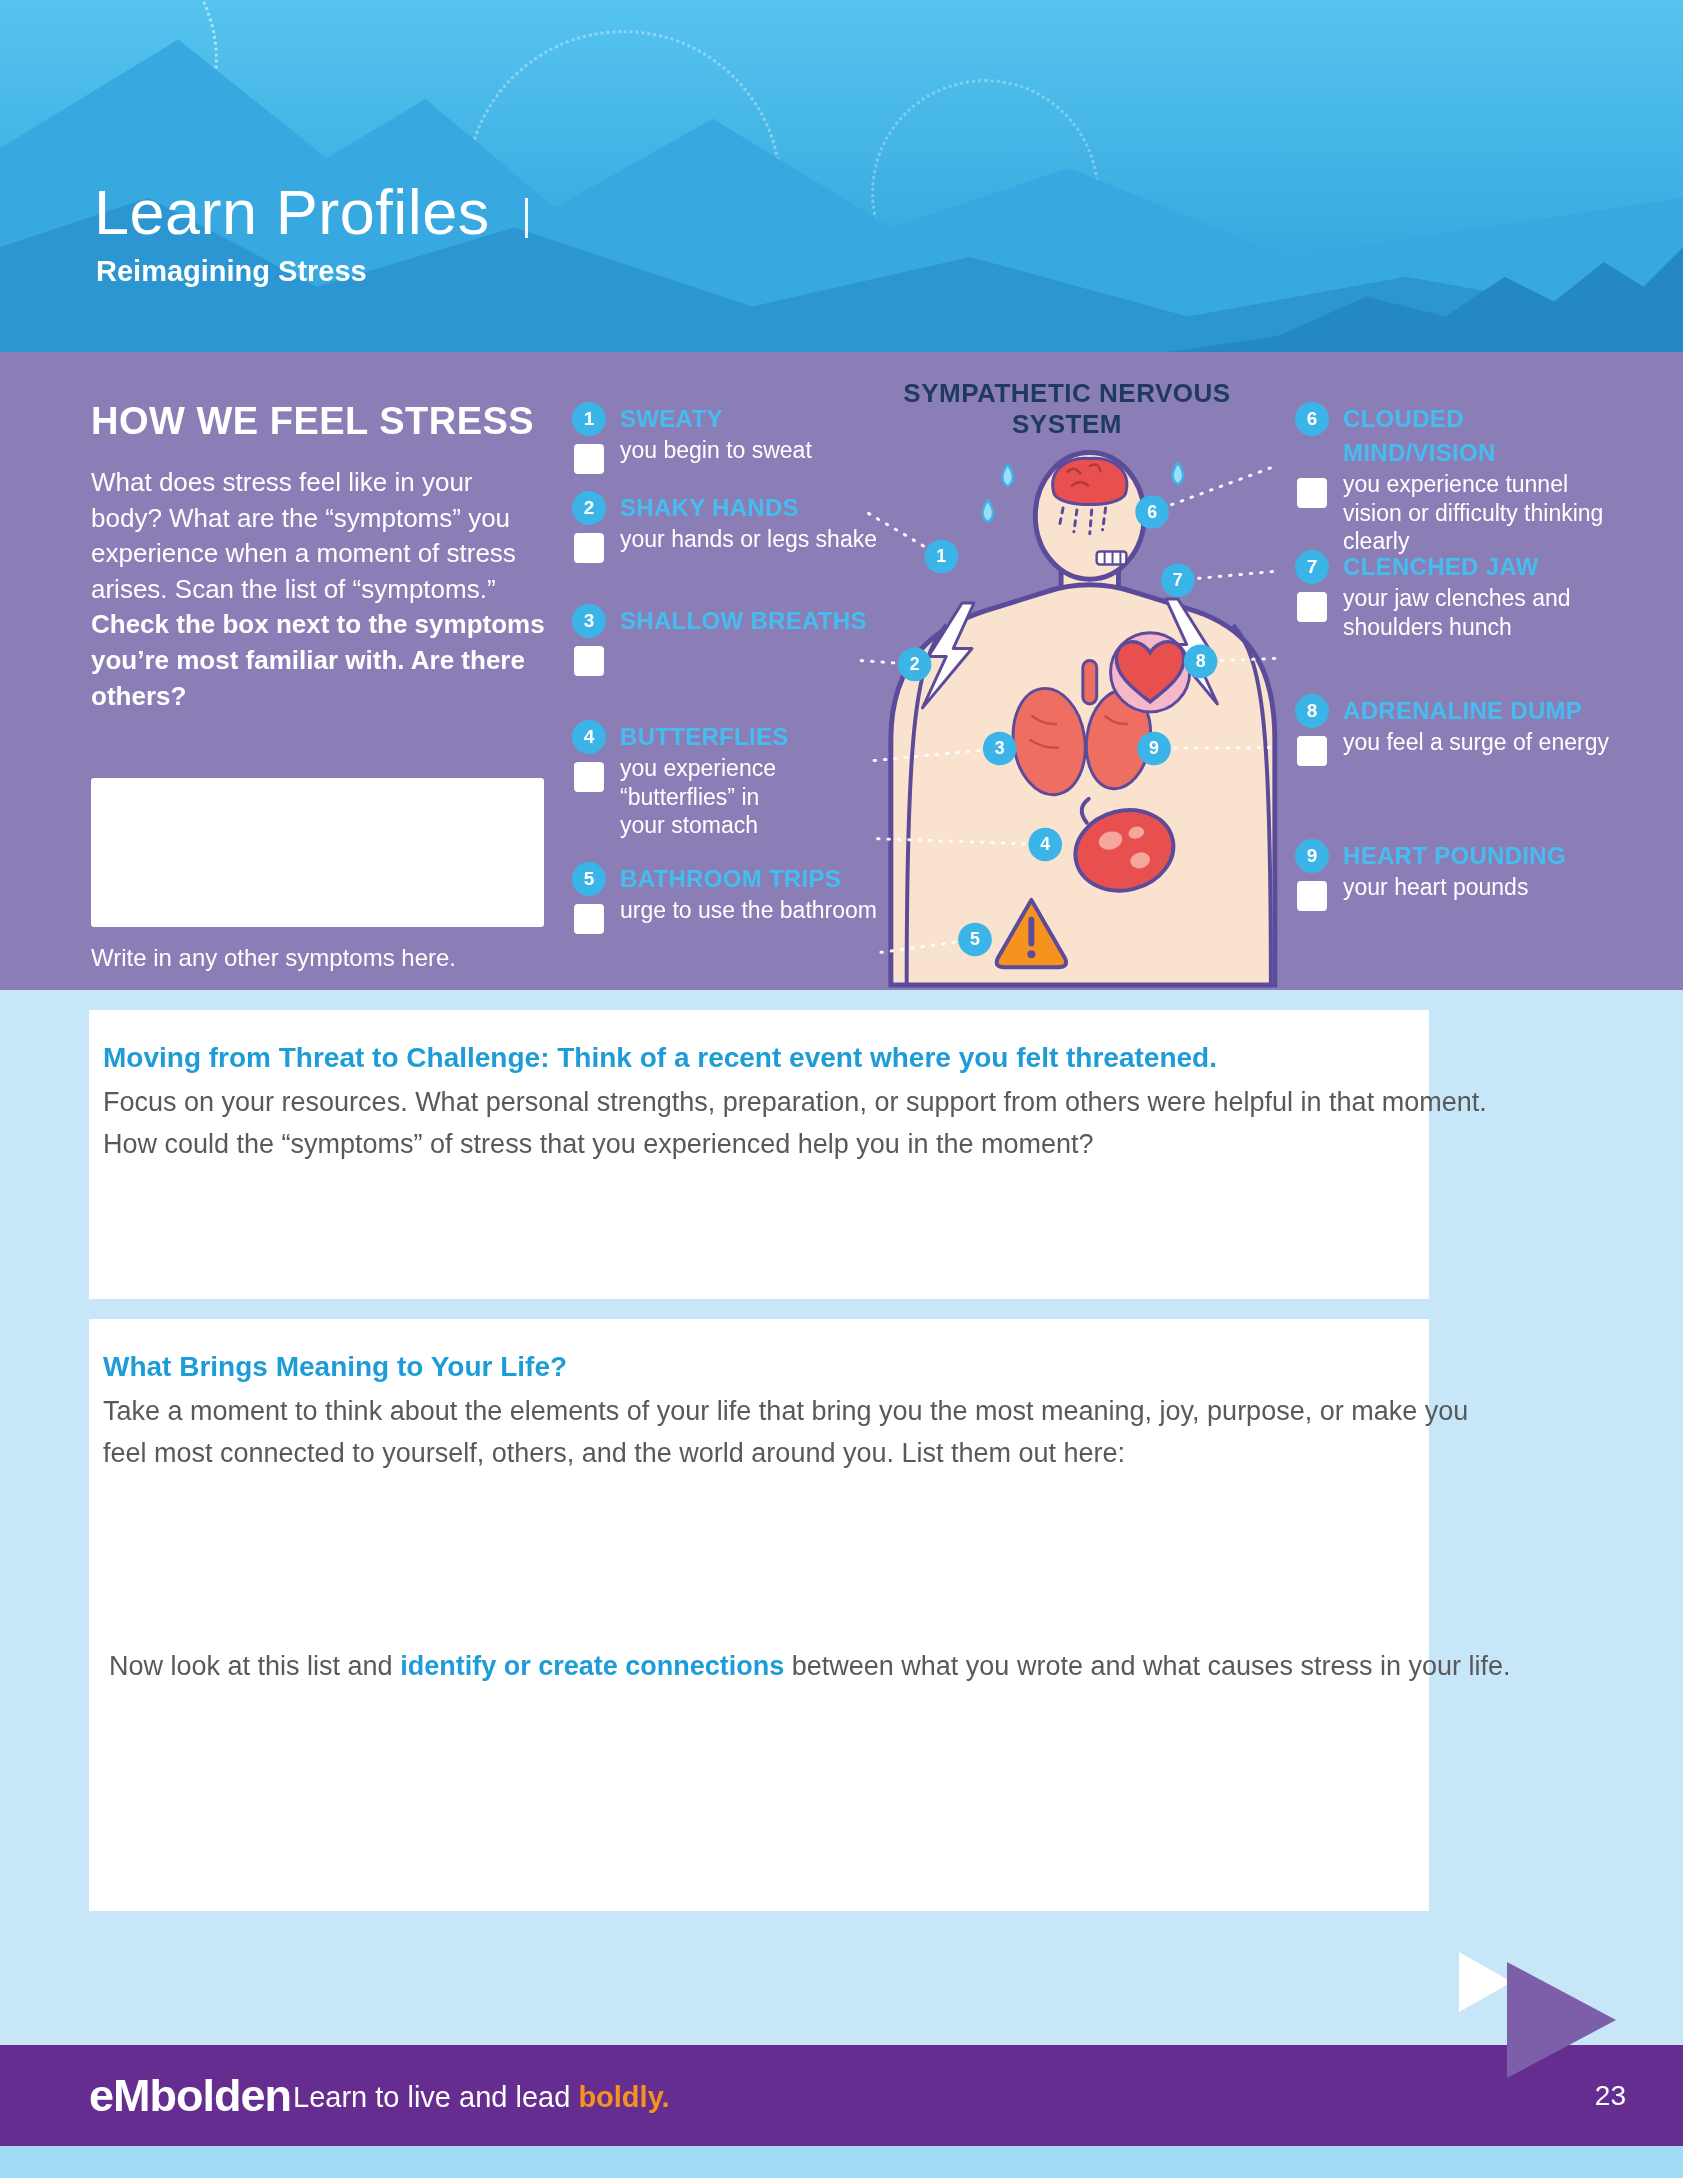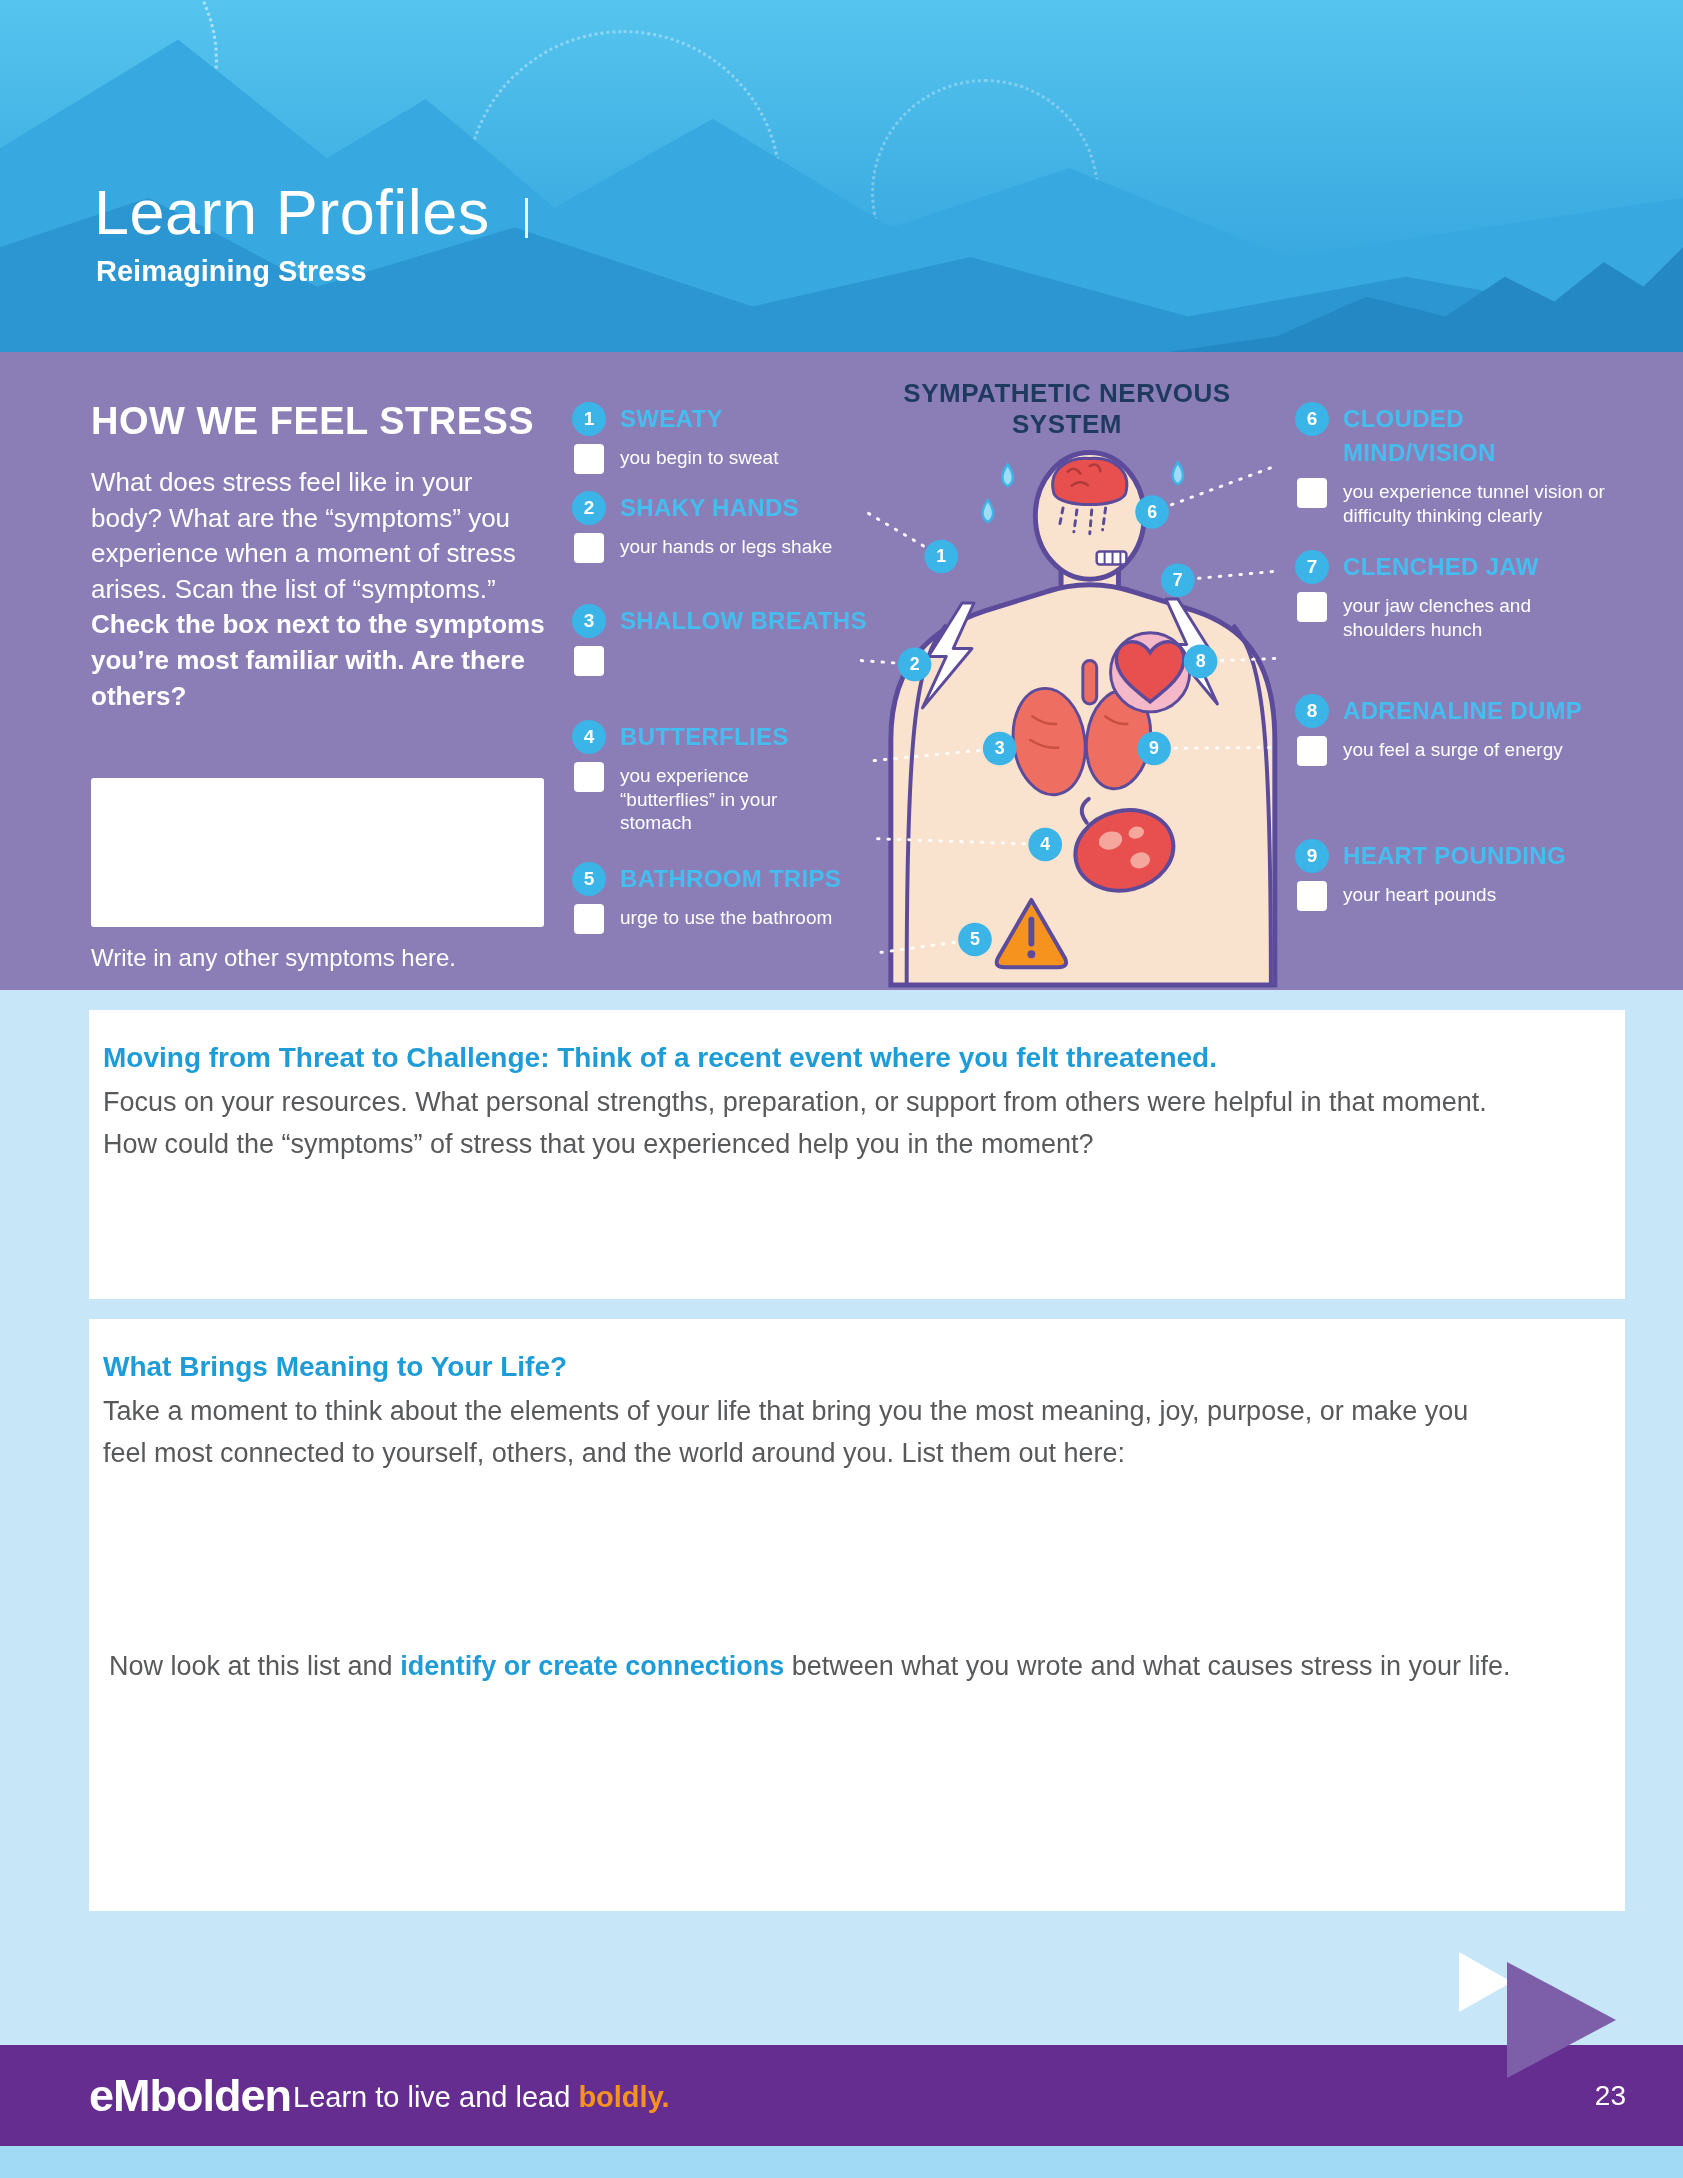--- a/index.html
+++ b/index.html
@@ -30,24 +30,24 @@
   .diagram-title { position:absolute; left:851px; top:26px; width:432px; text-align:center;
                    font-size:26px; font-weight:bold; color:#1F3A5F; letter-spacing:0.5px; }
   .body-svg { position:absolute; left:851px; top:61px; width:432px; height:572px; overflow:visible; }
 
   .symptom { position:absolute; }
   .sym-row { display:flex; align-items:flex-start; }
   .num-badge { flex:0 0 34px; width:34px; height:34px; border-radius:50%; background:#3BB4E7; color:#ffffff;
                font-size:19px; font-weight:bold; display:flex; align-items:center; justify-content:center; margin-right:14px; }
   .sym-title { font-size:24px; font-weight:bold; color:#45BDEF; line-height:34px; letter-spacing:0.3px; }
   .checkbox { flex:0 0 30px; width:30px; height:30px; background:#ffffff; border-radius:4px; margin:8px 16px 0 2px; }
-  .sym-desc { font-size:19px; color:#ffffff; line-height:1.24; margin-top:10px; }
+  .sym-desc { font-size:23px; color:#ffffff; line-height:1.24; margin-top:0; }
 
   
-  .card { position:absolute; left:89px; width:1536px; background:#ffffff; }
+  .card { position:absolute; left:89px; width:1340px; background:#ffffff; }
   .card1 { top:1010px; height:289px; padding:32px 40px 0 14px; }
   .card2 { top:1319px; height:592px; padding:32px 40px 0 14px; }
   .card-heading { font-size:28px; font-weight:bold; color:#1E9CD7; }
   .card-body { margin-top:8px; width:1416px; font-size:27px; line-height:1.55; color:#58595B; }
   .connections { position:absolute; left:20px; top:327px; width:1416px; font-size:27px; line-height:1.55; color:#58595B; }
   .connections strong { color:#1E9CD7; font-weight:bold;text-align:right; }
 
   
   .tri-white { position:absolute; left:1459px; top:1952px; width:0; height:0; z-index:3;
                border-top:30px solid transparent; border-bottom:30px solid transparent; border-left:53px solid #ffffff; }

